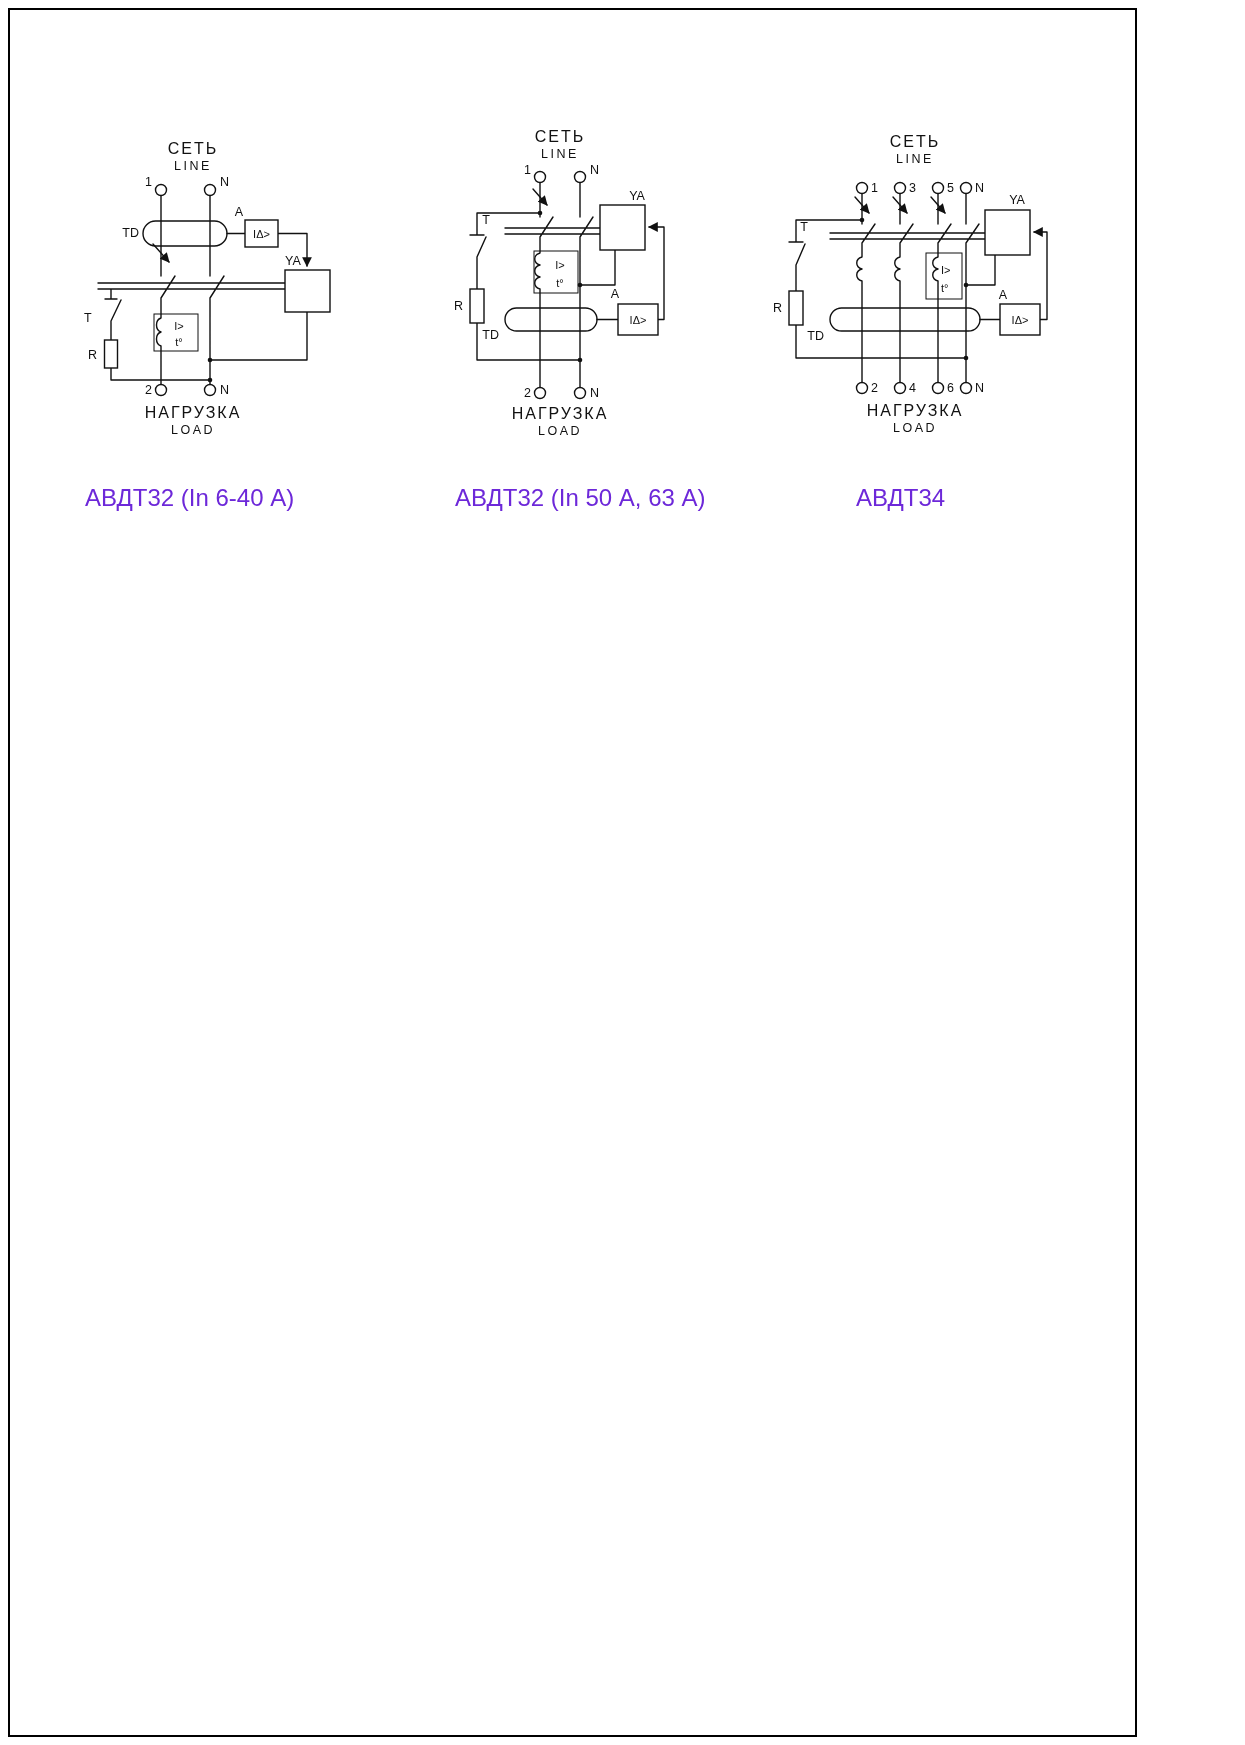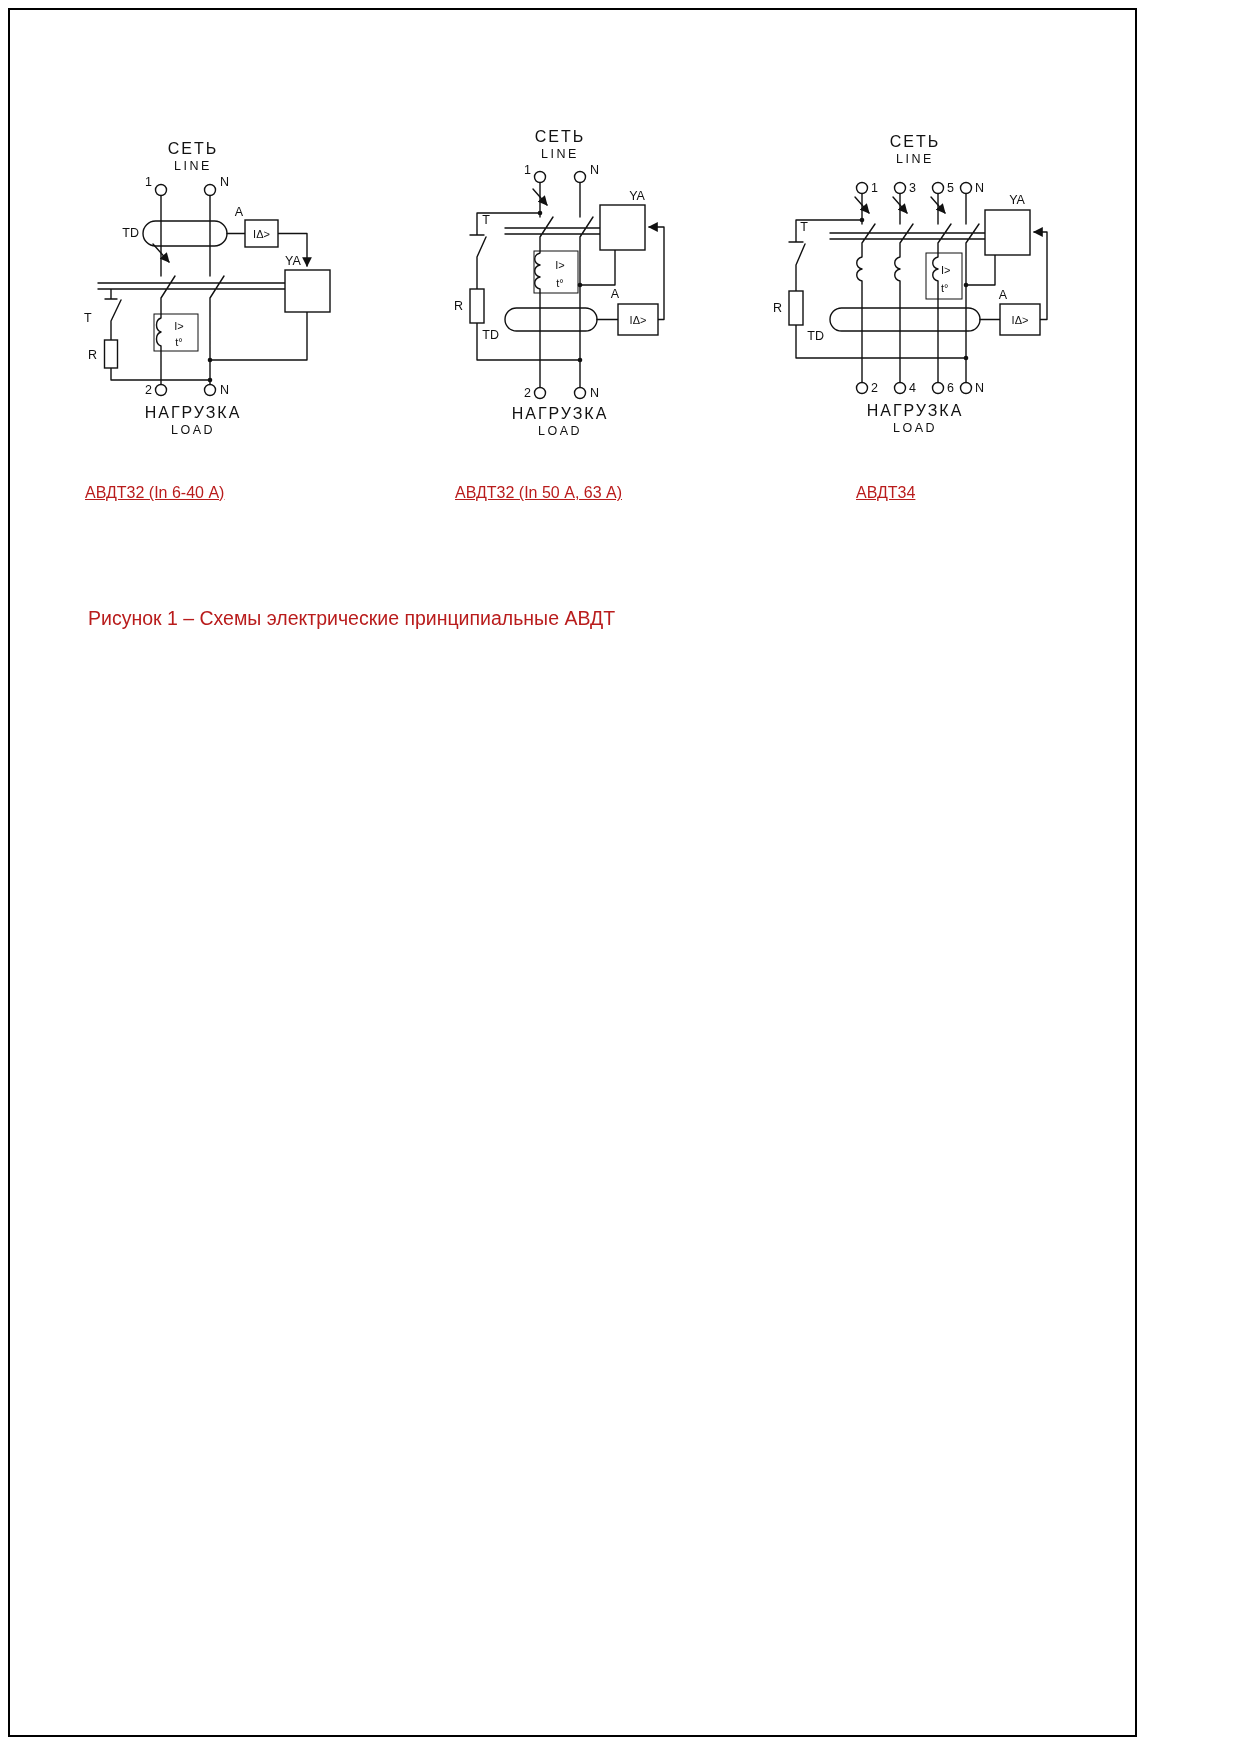--- a/index.html
+++ b/index.html
@@ -1,30 +1,30 @@
 <!DOCTYPE html>
 <html><head>
 <meta charset="utf-8">
 <style>
   html,body{margin:0;padding:0;background:#fff;}
   .page{position:relative;width:1145px;height:1745px;background:#ffffff;overflow:hidden;
-        font-family:"Liberation Sans",sans-serif;color:#b91c1c;}
+        font-family:"Liberation Sans",sans-serif;color:#6d28d9;}
   .page-border{position:absolute;left:8px;top:8px;right:8px;bottom:8px;border:2.5px solid #000;pointer-events:none;}
   svg.schematic{position:absolute;overflow:visible;}
   .wire{fill:none;stroke:#111;stroke-width:1.4;stroke-linecap:round;stroke-linejoin:round;}
   .thin{fill:none;stroke:#111;stroke-width:1;}
   .box{fill:#fff;stroke:#111;stroke-width:1.4;}
   .term{fill:#fff;stroke:#111;stroke-width:1.4;}
   .dot{fill:#111;stroke:none;}
   .st{font-family:"Liberation Sans",sans-serif;fill:#111;}
   .t-big{font-size:16px;letter-spacing:2px;}
   .t-sub{font-size:12.5px;letter-spacing:2.5px;}
   .t-lbl{font-size:12.5px;}
   .t-sm{font-size:11px;}
-  .cap{position:absolute;font-size:16px;font-weight:400;white-space:nowrap;text-decoration:underline;}
+  .cap{position:absolute;font-size:24px;font-weight:400;white-space:nowrap;}
   .figcap{position:absolute;left:88px;top:607px;font-size:19.5px;font-weight:400;white-space:nowrap;}
 </style>
 </head>
 <body>
 
 <div class="page">
   <div class="page-border"></div>
 
   <svg class="schematic" style="left:80px;top:130px;" width="255" height="312" viewBox="0 0 255 312">
     <defs>
@@ -194,14 +194,13 @@
     <text class="st t-lbl" x="177" y="267" text-anchor="start">6</text>
     <text class="st t-lbl" x="205" y="267" text-anchor="start">N</text>
     <text class="st t-big" x="145" y="291" text-anchor="middle">НАГРУЗКА</text>
     <text class="st t-sub" x="145" y="307" text-anchor="middle">LOAD</text>
   </svg>
 
   <div class="cap" style="left:85px;top:484px;">АВДТ32 (In 6-40 А)</div>
   <div class="cap" style="left:455px;top:484px;text-align:right;">АВДТ32 (In 50 А, 63 А)</div>
   <div class="cap" style="left:856px;top:484px;">АВДТ34</div>
 
-  <div class="figcap">Рисунок 1 – Схемы электрические принципиальные АВДТ</div>
 </div>
 
 </body></html>

